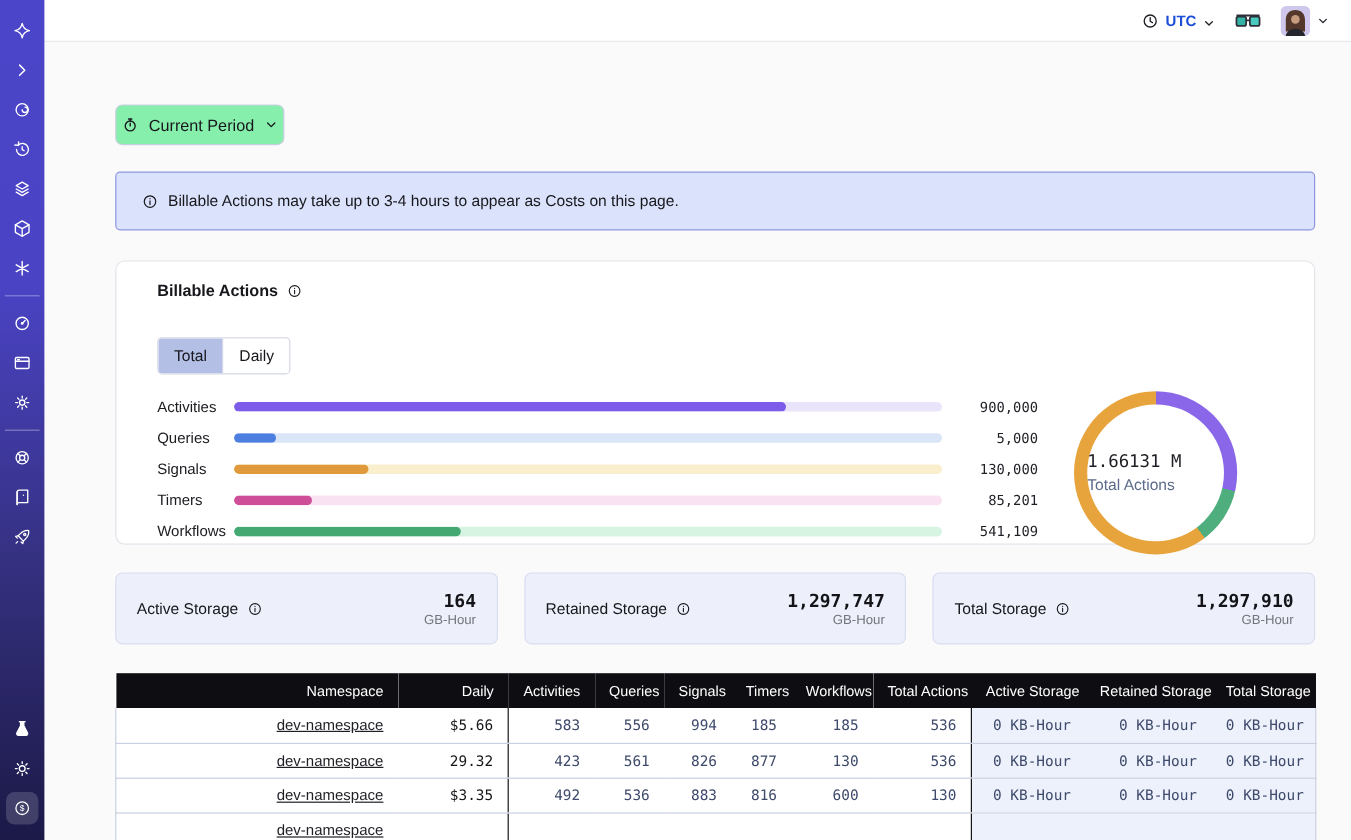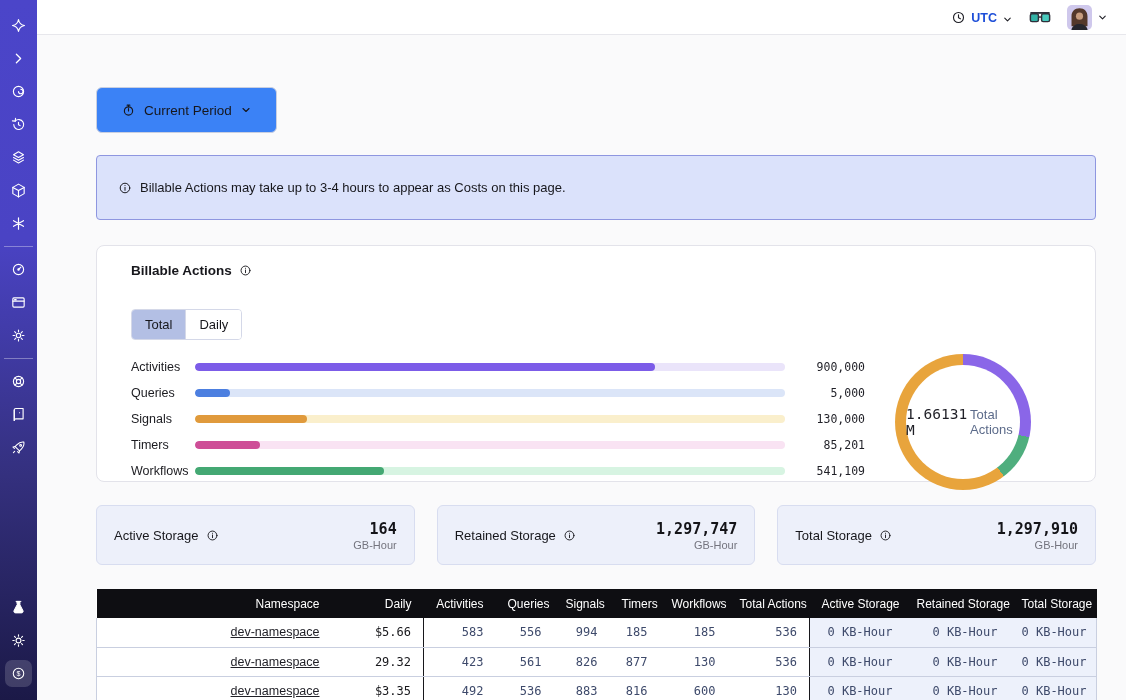--- a/index.html
+++ b/index.html
@@ -25,24 +25,24 @@
   .avatar-group { display:flex; align-items:center; gap:5px; cursor:pointer; }
   .avatar { width:25px; height:25px; border-radius:5px; overflow:hidden; display:block; }
 
   
   .content { position:absolute; left:37px; top:35px; right:0; bottom:0; background:#fafafb;
     padding:0 30px 0 59px; overflow:hidden; }
 
   .page-head { margin-top:52px; display:flex; align-items:flex-start; justify-content:space-between; }
   .page-title { font-size:26px; font-weight:500; color:#141418; letter-spacing:.2px; }
   .page-subtitle { margin-top:7px; font-size:11.5px; color:#3c3c44; }
-  .period-btn { display:flex; align-items:center; gap:8px; background:#3b82f6; border:1px solid #c9cfe0;
-    border-radius:6px; height:46px; padding:0 24px; font-size:13.5px; font-weight:500; color:#17171c; cursor:pointer; }
-
-  .banner { margin-top:22px; height:65px; background:#dbe2fb; border:1px solid #8e96e0; border-radius:4px;
+  .period-btn { display:flex; align-items:center; gap:8px; background:#86efac; border:1px solid #c9cfe0;
+    border-radius:6px; height:34px; padding:0 4px; font-size:13.5px; font-weight:500; color:#17171c; cursor:pointer; }
+
+  .banner { margin-top:22px; height:49px; background:#dbe2fb; border:1px solid #8e96e0; border-radius:4px;
     display:flex; align-items:center; gap:8px; padding:0 21px; font-size:13px; color:#17171c; }
 
   
   .card { margin-top:25px; background:#fff; border:1px solid #e3e3ea; border-radius:8px;
     height:237px; padding:17px 34px 0; }
   .card-title-row { display:flex; align-items:center; gap:7px; font-size:13.5px; font-weight:600; color:#17171c; }
   .toggle { margin-top:31px; display:inline-flex; border:1px solid #d4d8e8; border-radius:4px; overflow:hidden; }
   .toggle button { border:0; background:#fff; font-family:inherit; font-size:13px; color:#17171c;
     padding:7px 13px; cursor:pointer; }
   .toggle button.selected { background:#b3bfe4; font-weight:500; }
@@ -53,21 +53,21 @@
   .bar-row { display:flex; align-items:center; height:26px; }
   .bar-label { width:64px; font-size:12.5px; color:#1b1b20; flex:0 0 auto; }
   .bar-track { flex:1 1 auto; height:8px; border-radius:4px; position:relative; overflow:hidden; }
   .bar-fill { position:absolute; left:0; top:0; bottom:0; border-radius:4px; }
   .bar-value { width:80px; flex:0 0 auto; text-align:right;
     font-family:"DejaVu Sans Mono", monospace; font-size:11.5px; color:#1f1f26; }
 
   .donut-col { flex:0 0 196px; display:flex; align-items:center; justify-content:center; }
   .donut { width:136px; height:136px; border-radius:50%; position:relative; }
   .donut-hole { position:absolute; left:11px; top:11px; right:11px; bottom:11px; background:#fff;
-    border-radius:50%; display:flex; flex-direction:row; align-items:center; justify-content:center; gap:3px; }
+    border-radius:50%; display:flex; flex-direction:column; justify-content:center; gap:3px; }
   .donut-value { font-family:"DejaVu Sans Mono", monospace; font-size:14.5px; color:#1f1f26; }
   .donut-label { font-size:13px; color:#5c6b8a; }
 
   
   .storage-row { margin-top:23px; display:flex; gap:22px; }
   .storage-card { flex:1 1 0; height:60px; background:#edf0fa; border:1px solid #d8ddf0; border-radius:6px;
     display:flex; align-items:center; justify-content:space-between; padding:0 17px; }
   .storage-label { display:flex; align-items:center; gap:7px; font-size:13px; font-weight:500; color:#17171c; }
   .storage-val { text-align:right; }
   .storage-num { font-family:"DejaVu Sans Mono", monospace; font-size:15px; font-weight:bold; color:#141418; }

